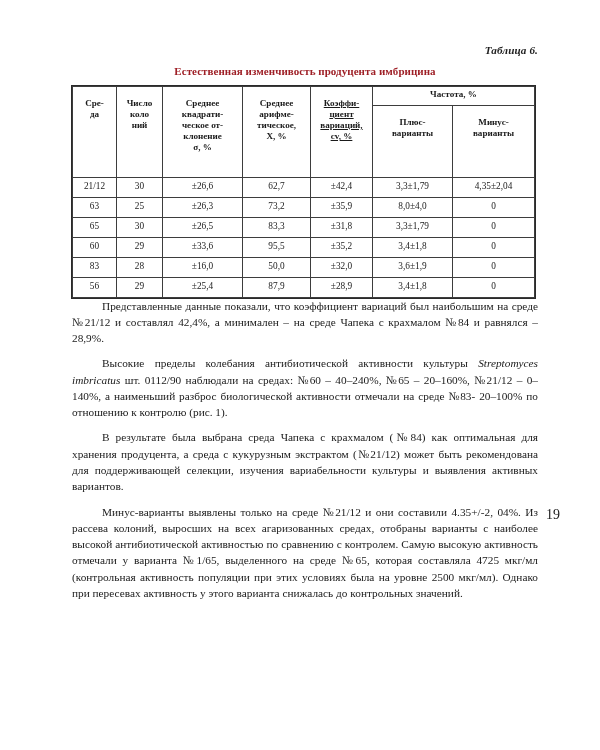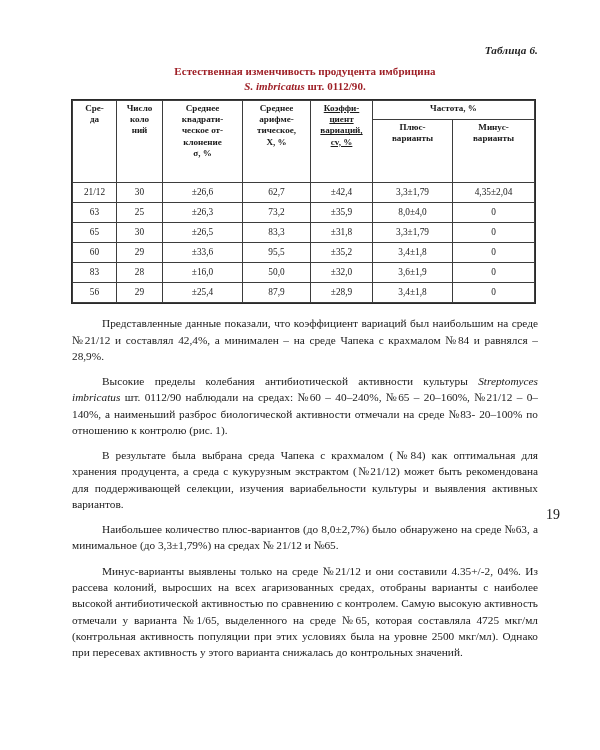--- a/index.html
+++ b/index.html
@@ -68,21 +68,21 @@
   table.data td {
     border: 1px solid #3d3d3d;
     text-align: center;
     vertical-align: top;
     padding: 2px 1px 2px 1px;
     font-weight: 400;
   }
   table.data thead th {
     font-weight: 700;
     vertical-align: top;
-    padding-top: 2px;
+    padding-top: 11px;
   }
   table.data tbody td {
     vertical-align: middle;
     height: 17px;
     padding: 1px 1px;
     font-size: 9.3px;
   }
   
   table.data {
     outline: 1px solid #2a2a2a;
@@ -95,21 +95,20 @@
   .c5 { width: 62px; }
   .c6 { width: 80px; }
   .c7 { width: 82px; }
 
   .hdr-tall { height: 74px; }
   .hdr-span { height: 14px; padding-top: 2px !important; padding-bottom: 2px !important; }
   .hdr-sub  { height: 58px; }
 
   
   .body-text {
-    margin-top: 12px;
   }
   p.para {
     margin: 0 0 0 0;
     text-align: justify;
     text-justify: inter-word;
     text-indent: 30px;
     font-size: 11.3px;
     line-height: 1.44;
     color: #1a1a1a;
     hyphens: manual;
@@ -128,21 +127,20 @@
 </style>
 </head>
 <body>
 
 <div class="page">
 
   <div class="table-number">Таблица 6.</div>
 
   <div class="tbl-title">
     <span>Естественная изменчивость продуцента имбрицина</span>
-    <span class="line2"><span>S. imbricatus</span><span class="roman"> шт. 0112/90.</span></span>
   </div>
 
   <table class="data">
     <colgroup>
       <col class="c1">
         <col class="c2">
         <col class="c3">
         <col class="c4">
       <col class="c5">
         <col class="c6">
@@ -234,18 +232,17 @@
       </tr>
     </tbody>
   </table>
 
   <div class="body-text">
     <p class="para">Представленные данные показали, что коэффициент вариаций был наибольшим на среде №21/12 и составлял 42,4%, а минимален – на среде Чапека с крахмалом №84 и равнялся – 28,9%.</p>
 
     <p class="para"><span>Высокие пределы колебания антибиотической активности культуры </span><i>Streptomyces imbricatus</i><span> шт. 0112/90 наблюдали на средах: №60 – 40–240%, №65 – 20–160%, №21/12 – 0–140%, а наименьший разброс биологической активности отмечали на среде №83- 20–100% по отношению к контролю (рис. 1).</span></p>
 
     <p class="para">В результате была выбрана среда Чапека с крахмалом (№84) как оптимальная для хранения продуцента, а среда с кукурузным экстрактом (№21/12) может быть рекомендована для поддерживающей селекции, изучения вариабельности культуры и выявления активных вариантов.</p>
-    <p class="para">Наибольшее количество плюс-вариантов (до 8,0±2,7%) было обнаружено на среде №63, а минимальное (до 3,3±1,79%) на средах № 21/12 и №65.</p>
     <p class="para">Минус-варианты выявлены только на среде №21/12 и они составили 4.35+/-2, 04%. Из рассева колоний, выросших на всех агаризованных средах, отобраны варианты с наиболее высокой антибиотической активностью по сравнению с контролем. Самую высокую активность отмечали у варианта №1/65, выделенного на среде №65, которая составляла 4725 мкг/мл (контрольная активность популяции при этих условиях была на уровне 2500 мкг/мл). Однако при пересевах активность у этого варианта снижалась до контрольных значений.</p>
   </div>
 
   <div class="page-number">19</div>
 </div>
 
 </body></html>

